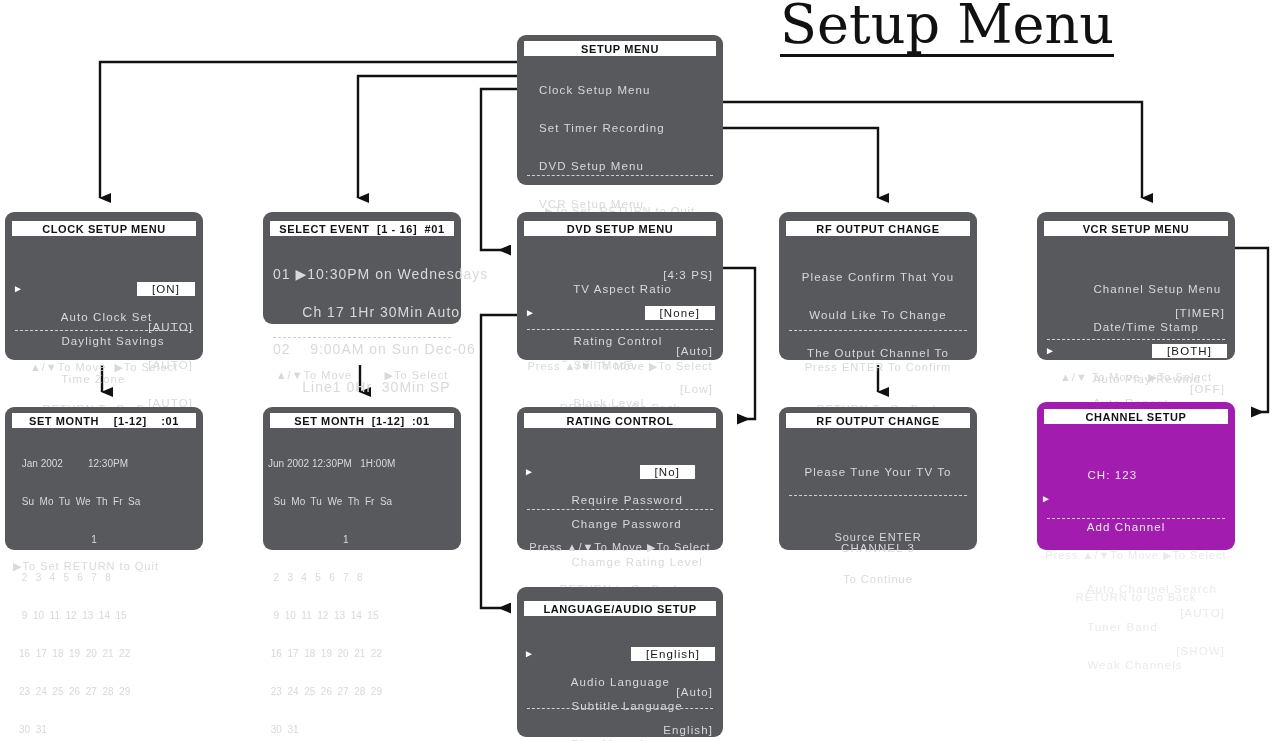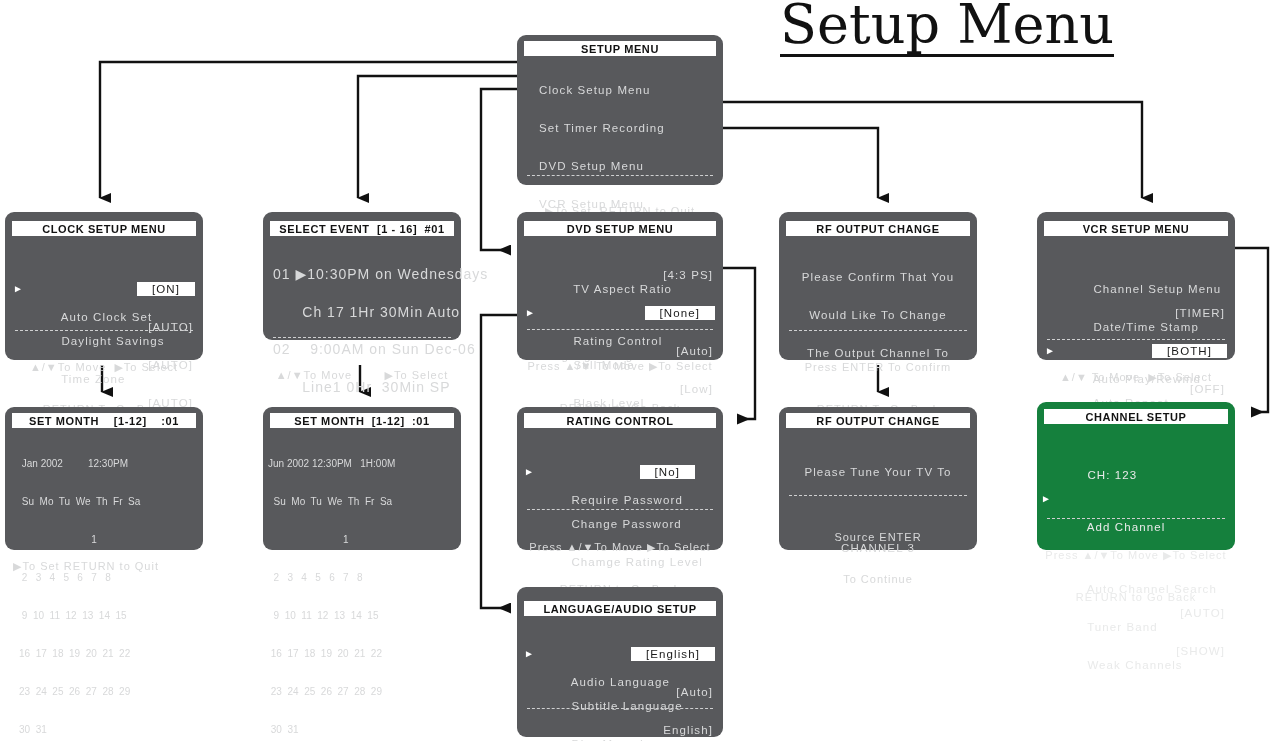--- a/index.html
+++ b/index.html
@@ -31,21 +31,21 @@
 
   
   .panel{
     position:absolute;
     background:#58595c;
     border-radius:9px;
     box-sizing:border-box;
     color:#d8d9da;
     font-family:"Liberation Sans", sans-serif;
   }
-  .panel.light{ background:#15803d; color:#e9eaea;}
+  .panel.light{ background:#a21caf; color:#e9eaea;}
   .panel .bar{
     position:absolute;
     left:7px; right:7px;
     height:15px;
     background:#ffffff;
     color:#121212;
     font-size:11px;
     font-weight:bold;
     letter-spacing:.6px;
     display:flex;align-items:center;justify-content:center;
@@ -203,21 +203,21 @@
         <span class="val">[AUTO]</span>
       </div>
     </div>
     <div class="sep" style="top:118px;"></div>
     <div class="foot" style="top:120px;">
       <div>▲/▼To Move  ▶To Select</div>
       <div>RETURN To Go Back</div>
     </div>
   </div>
 
-  <div class="panel" style="left:263px;top:212px;width:198px;height:128px;">
+  <div class="panel" style="left:263px;top:212px;width:198px;height:112px;">
     <div class="bar" style="top:9px;">SELECT EVENT  [1 - 16]  #01</div>
     <div class="body" style="top:32px;">
       <div class="evt">01 ▶10:30PM on Wednesdays</div>
       <div class="evt">      Ch 17 1Hr 30Min Auto</div>
       <div class="evt">02    9:00AM on Sun Dec-06</div>
       <div class="evt">      Line1 0Hr  30Min SP</div>
       <div class="evt">03    3:00PM on Mon-Fri</div>
       <div class="evt">      Line2 2Hr  00Min SLP</div>
     </div>
     <div class="sep" style="top:125px;"></div>

